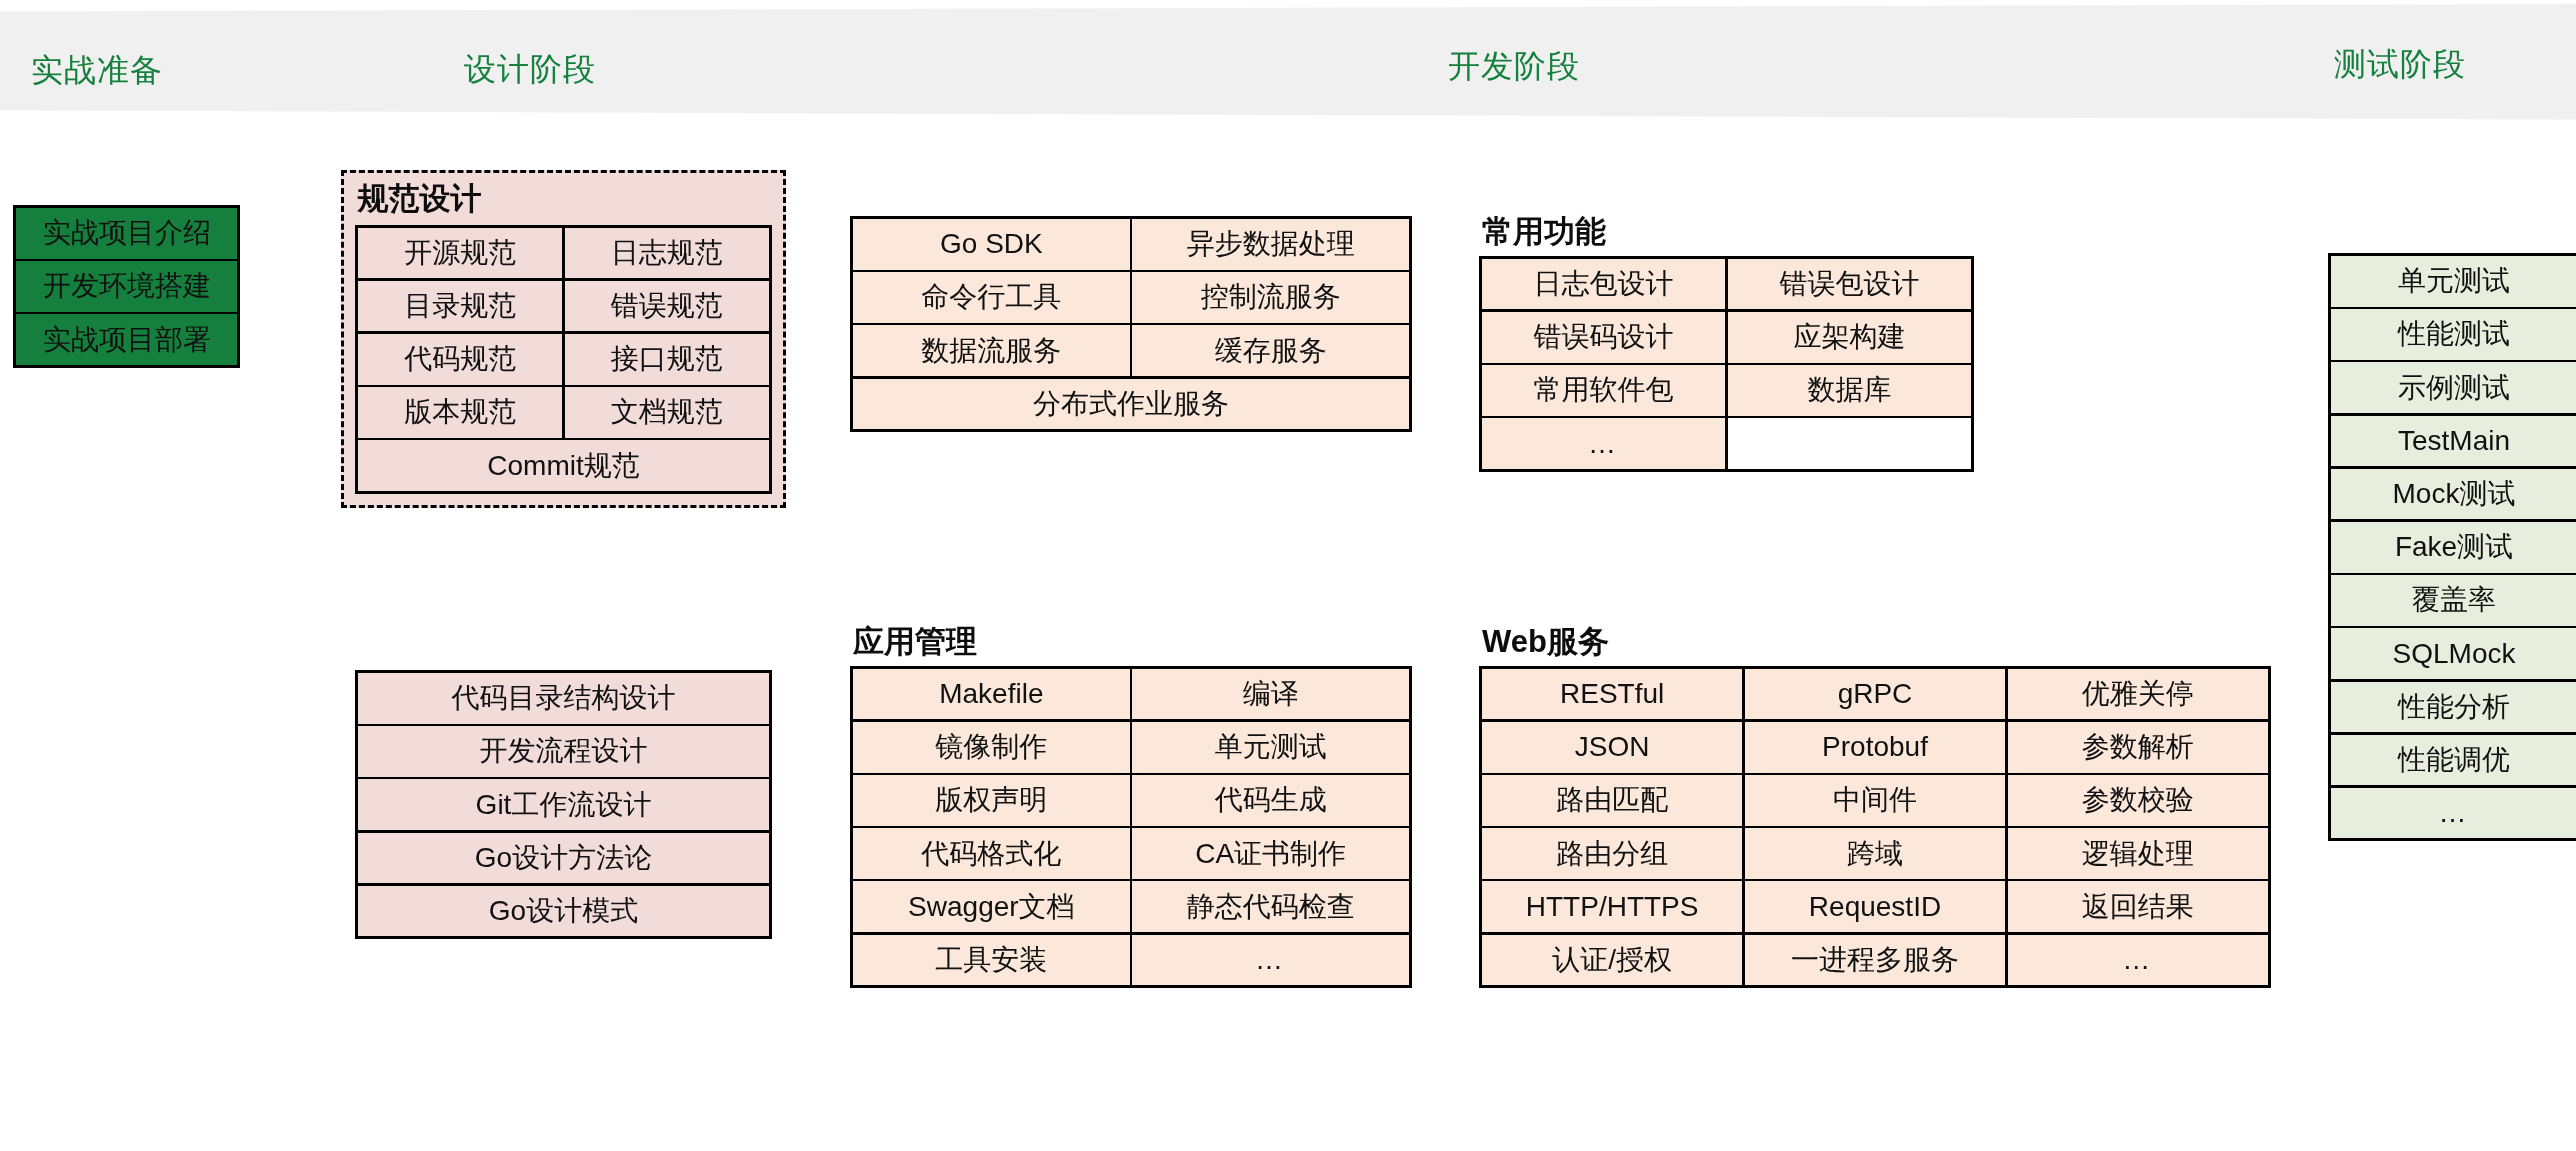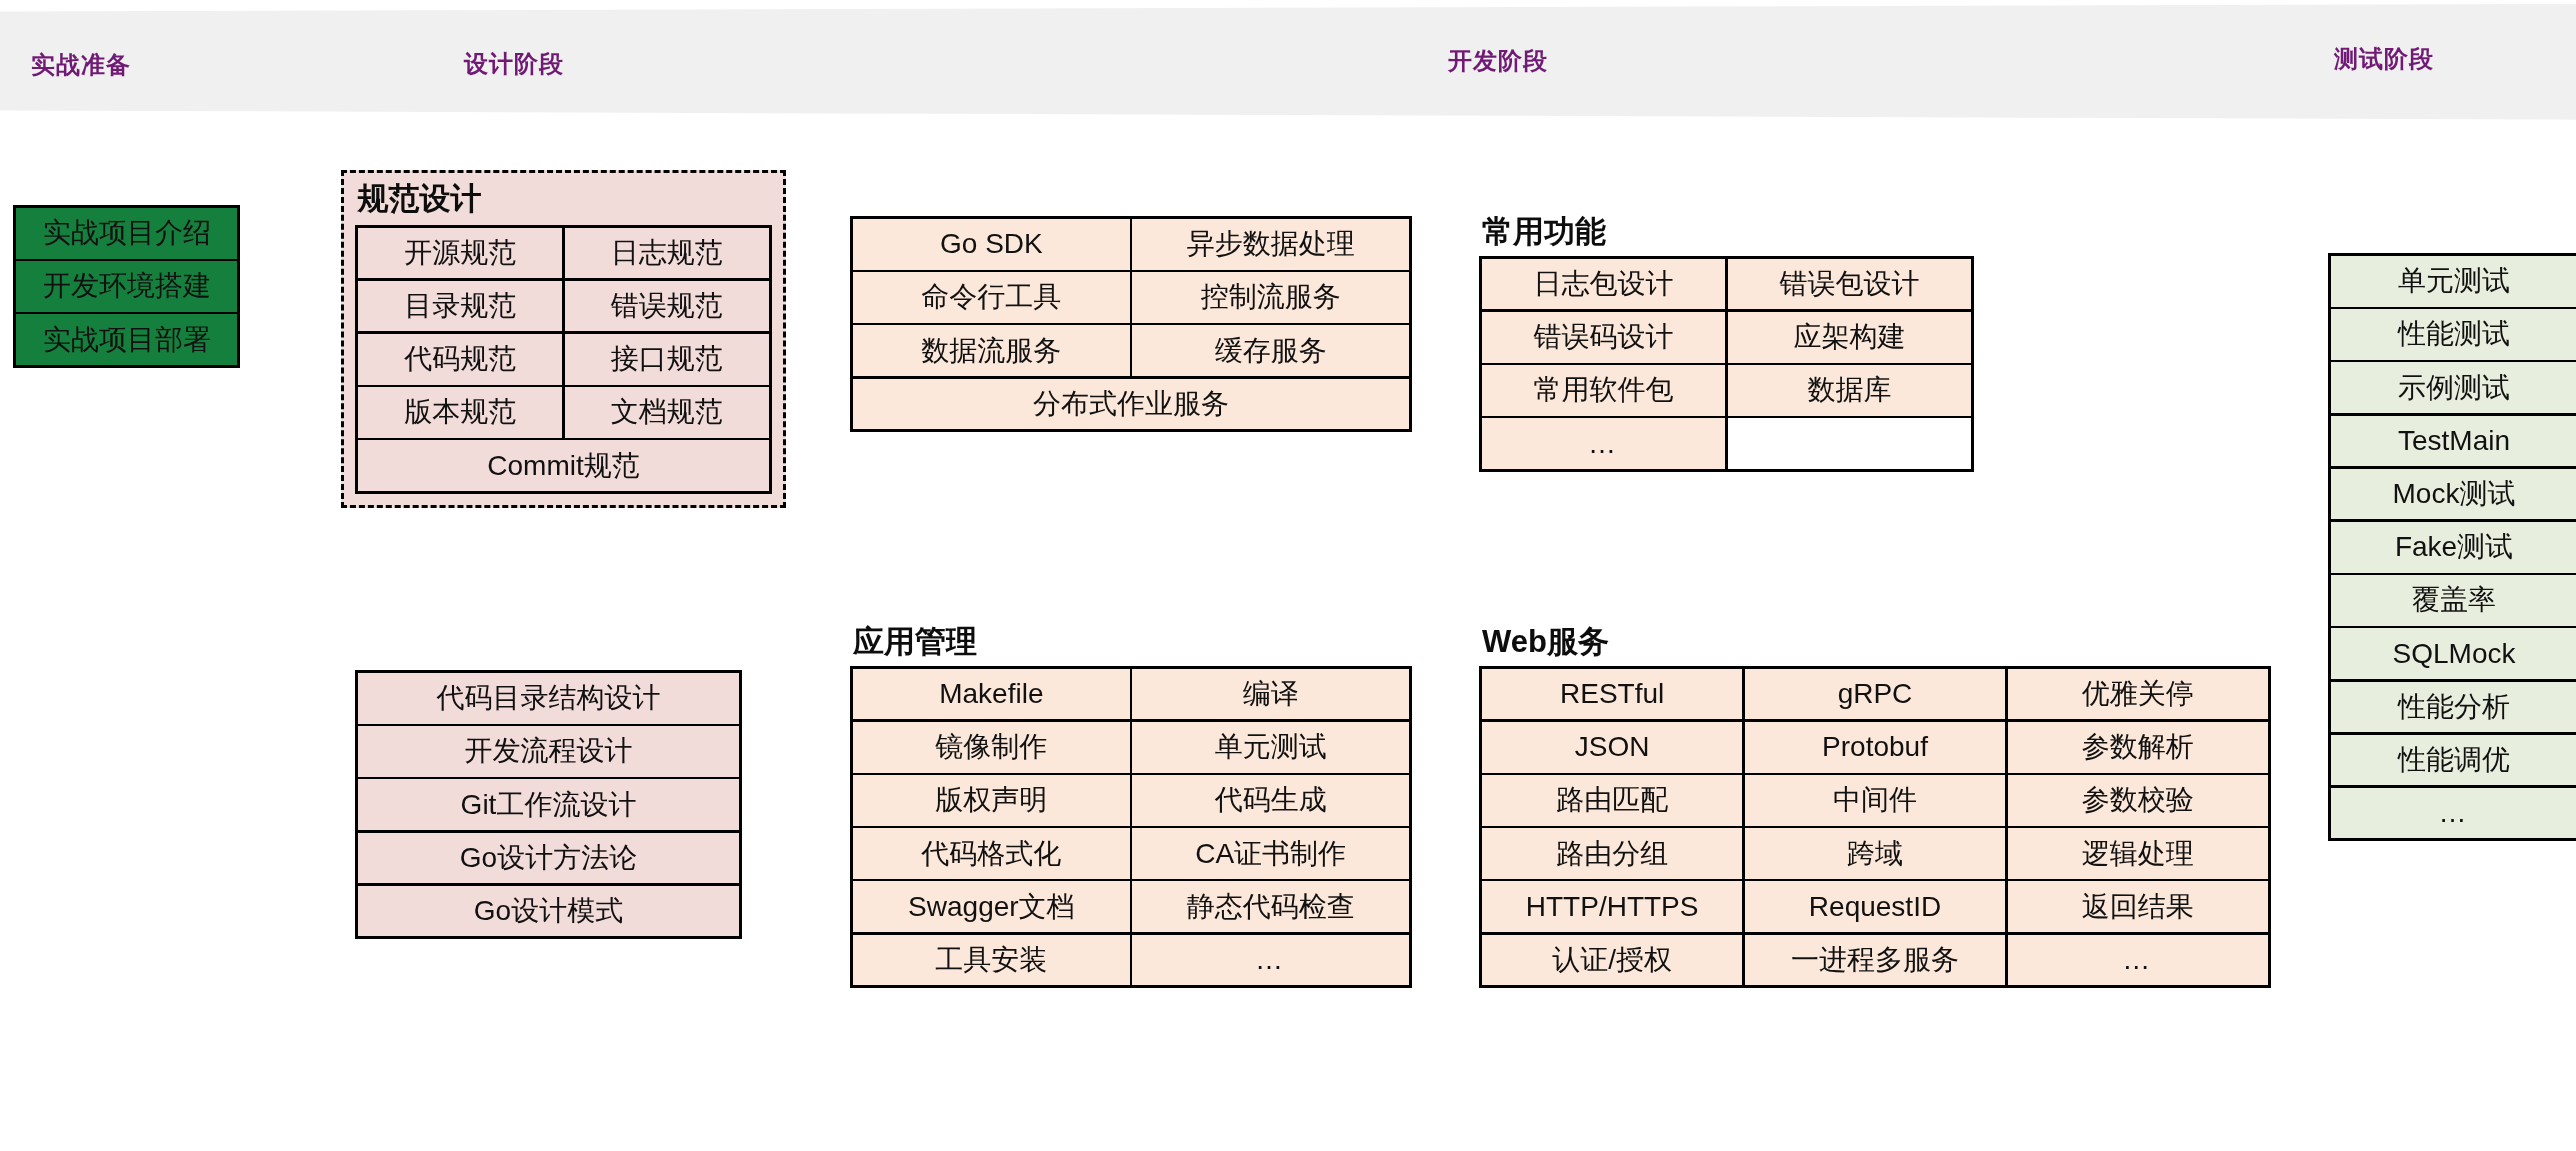--- a/index.html
+++ b/index.html
@@ -5,21 +5,21 @@
   html,body{margin:0;padding:0;}
   body{
     width:3266px;height:1151px;background:#ffffff;
     font-family:"Liberation Sans","DejaVu Sans",sans-serif;
     color:#111;position:relative;overflow:hidden;
   }
   
   #banner{position:absolute;left:0;top:0;width:3266px;height:124px;}
   #banner svg{position:absolute;left:0;top:0;}
   .phase-label{
-    position:absolute;font-size:24px;font-weight:bold;color:#701a75;
+    position:absolute;font-size:32px;font-weight:normal;color:#15803d;
     white-space:nowrap;letter-spacing:1px;
   }
   
   .group{position:absolute;}
   .group-title{
     font-size:31px;font-weight:bold;color:#0d0d0d;
     margin:0 0 7.2px 3.1px;white-space:nowrap;line-height:1.05;
   }
   .grid{
     display:grid;border:3.6px solid #000;background:#000;
@@ -81,21 +81,21 @@
     <div class="cell">目录规范</div>
     <div class="cell">错误规范</div>
     <div class="cell">代码规范</div>
     <div class="cell">接口规范</div>
     <div class="cell">版本规范</div>
     <div class="cell">文档规范</div>
     <div class="cell span2">Commit规范</div>
   </div>
 </div>
 
-<div class="group" style="left:355px;top:670px;width:387px;">
+<div class="group" style="left:355px;top:670px;width:417px;">
   <div class="grid cols1 pal-pink">
     <div class="cell">代码目录结构设计</div>
     <div class="cell">开发流程设计</div>
     <div class="cell">Git工作流设计</div>
     <div class="cell">Go设计方法论</div>
     <div class="cell">Go设计模式</div>
   </div>
 </div>
 
 <div class="group" style="left:850px;top:216px;width:562px;">

